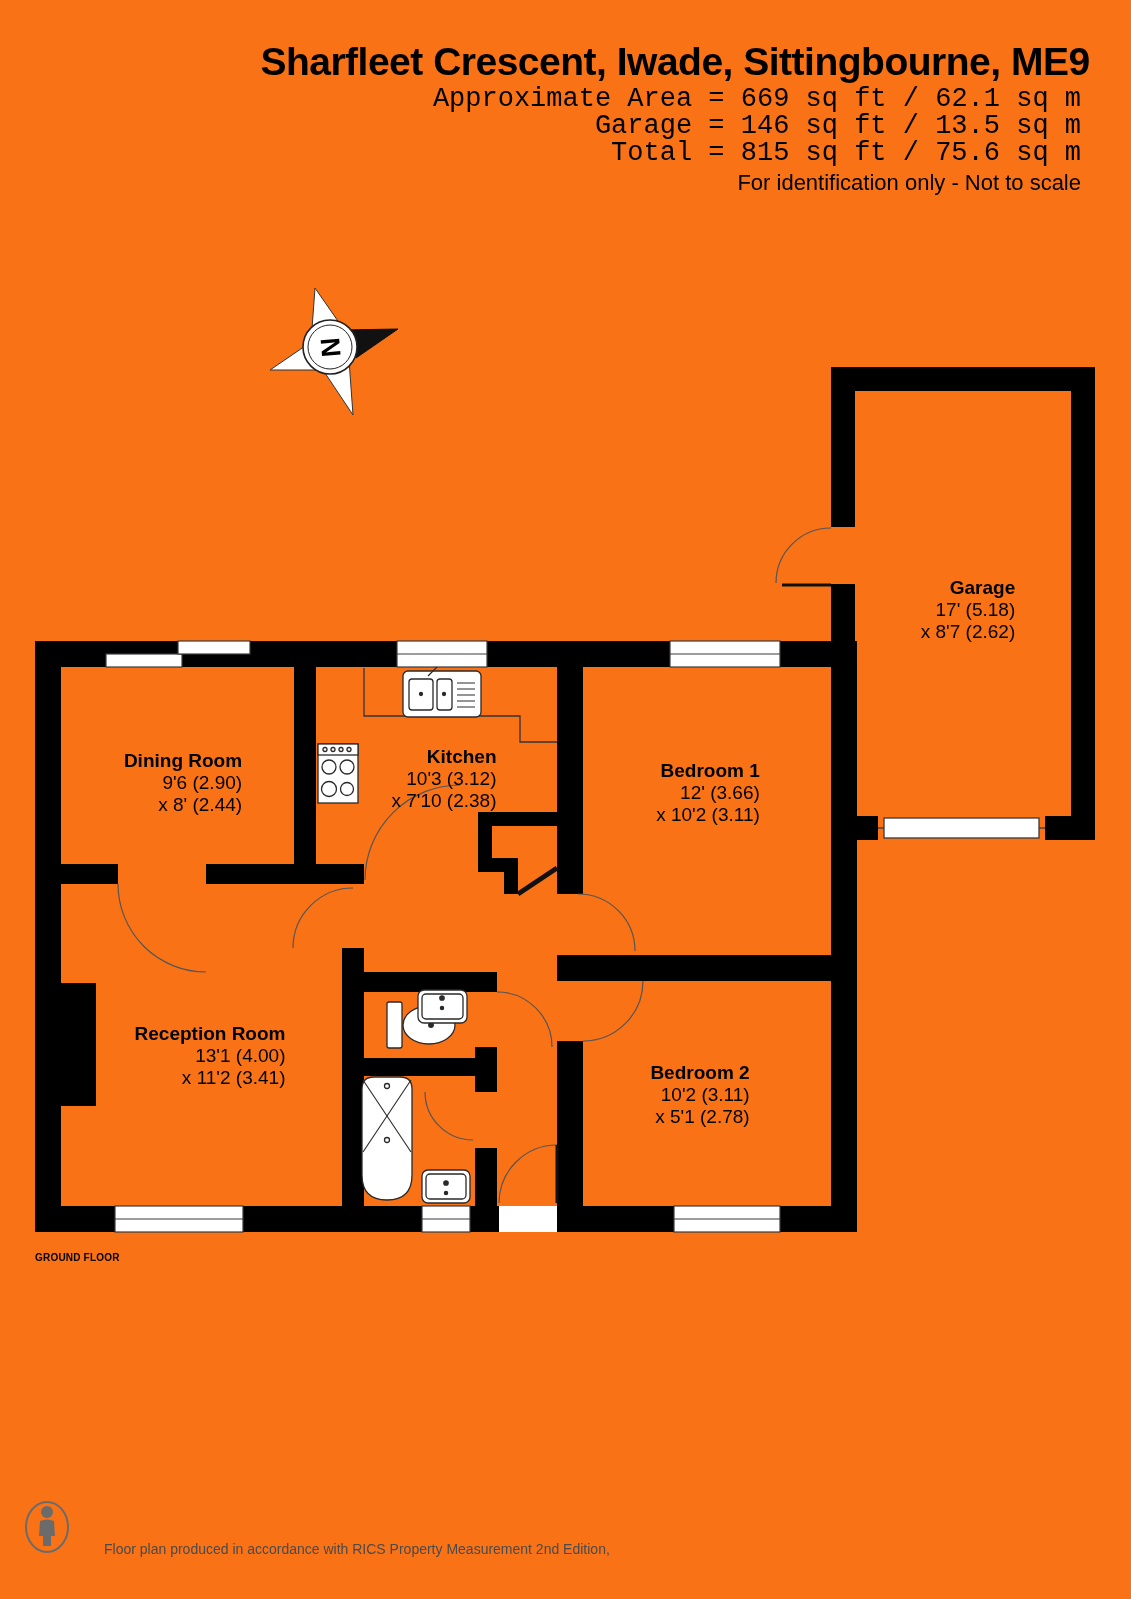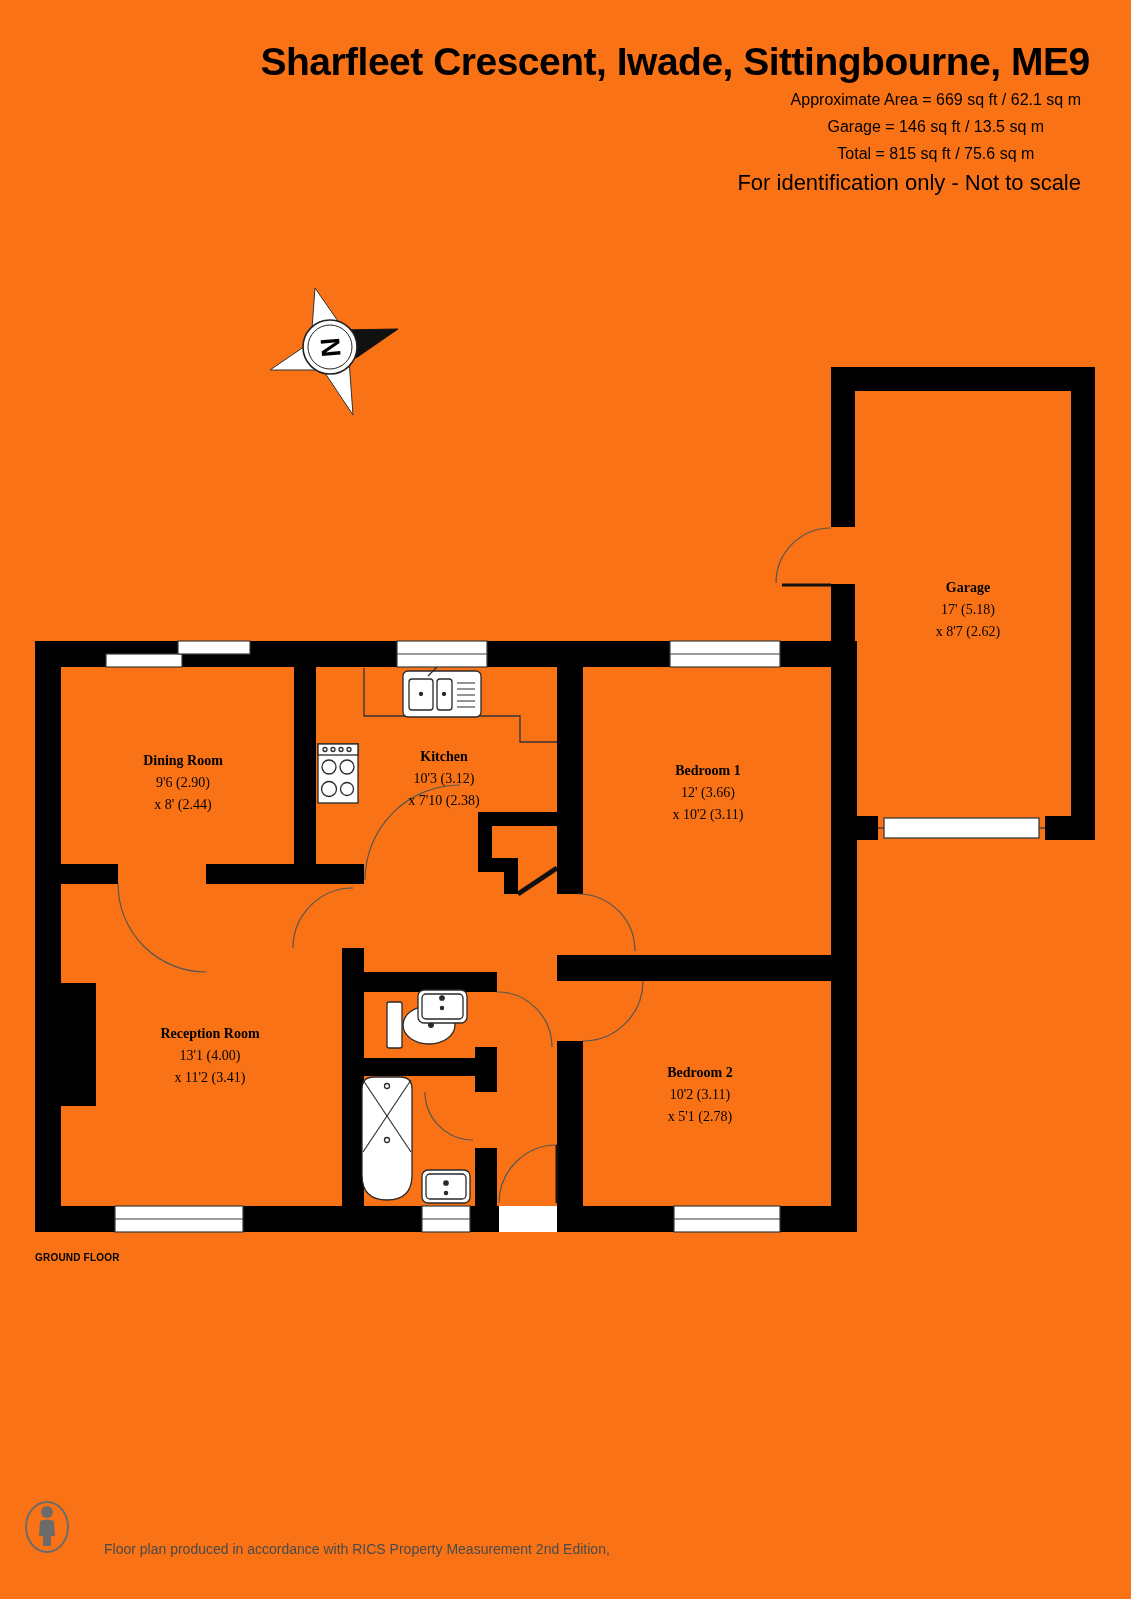--- a/index.html
+++ b/index.html
@@ -5,27 +5,27 @@
   html,body{margin:0;padding:0;background:#fff;}
   .page{
     position:relative;width:1131px;height:1599px;background:#f97316;
     font-family:"Liberation Sans", sans-serif;color:#000;overflow:hidden;
   }
   .abs{position:absolute;}
   .page-title{
     top:40px;left:675px;transform:translateX(-50%);
     font-size:39px;font-weight:bold;white-space:nowrap;letter-spacing:-0.5px;
   }
-  .area-block{top:86px;right:50px;text-align:center;font-size:16px;line-height:27px;}
+  .area-block{top:86px;right:50px;text-align:right;font-size:27px;line-height:27px;font-family:Liberation Mono, monospace;}
   .area-line{white-space:nowrap;}
   .disclaimer{top:170px;right:50px;font-size:22px;white-space:nowrap;}
   .plan-svg{top:0;left:0;width:1131px;height:1599px;}
   .room-label{
-    transform:translateX(-50%);text-align:center;
-    font-size:14px;line-height:22px;white-space:nowrap;font-family:Liberation Serif, serif;
+    transform:translateX(-50%);text-align:right;
+    font-size:19px;line-height:22px;white-space:nowrap;
   }
   .room-name{font-weight:bold;}
   .floor-label{left:35px;top:1252px;font-size:10px;font-weight:bold;letter-spacing:0.2px;}
   .compass-n{
     left:330px;top:347px;width:0;height:0;overflow:visible;
   }
   .compass-n span{
     position:absolute;left:-10px;top:-15px;display:block;
     font-size:27px;font-weight:bold;transform:rotate(85deg);
   }

